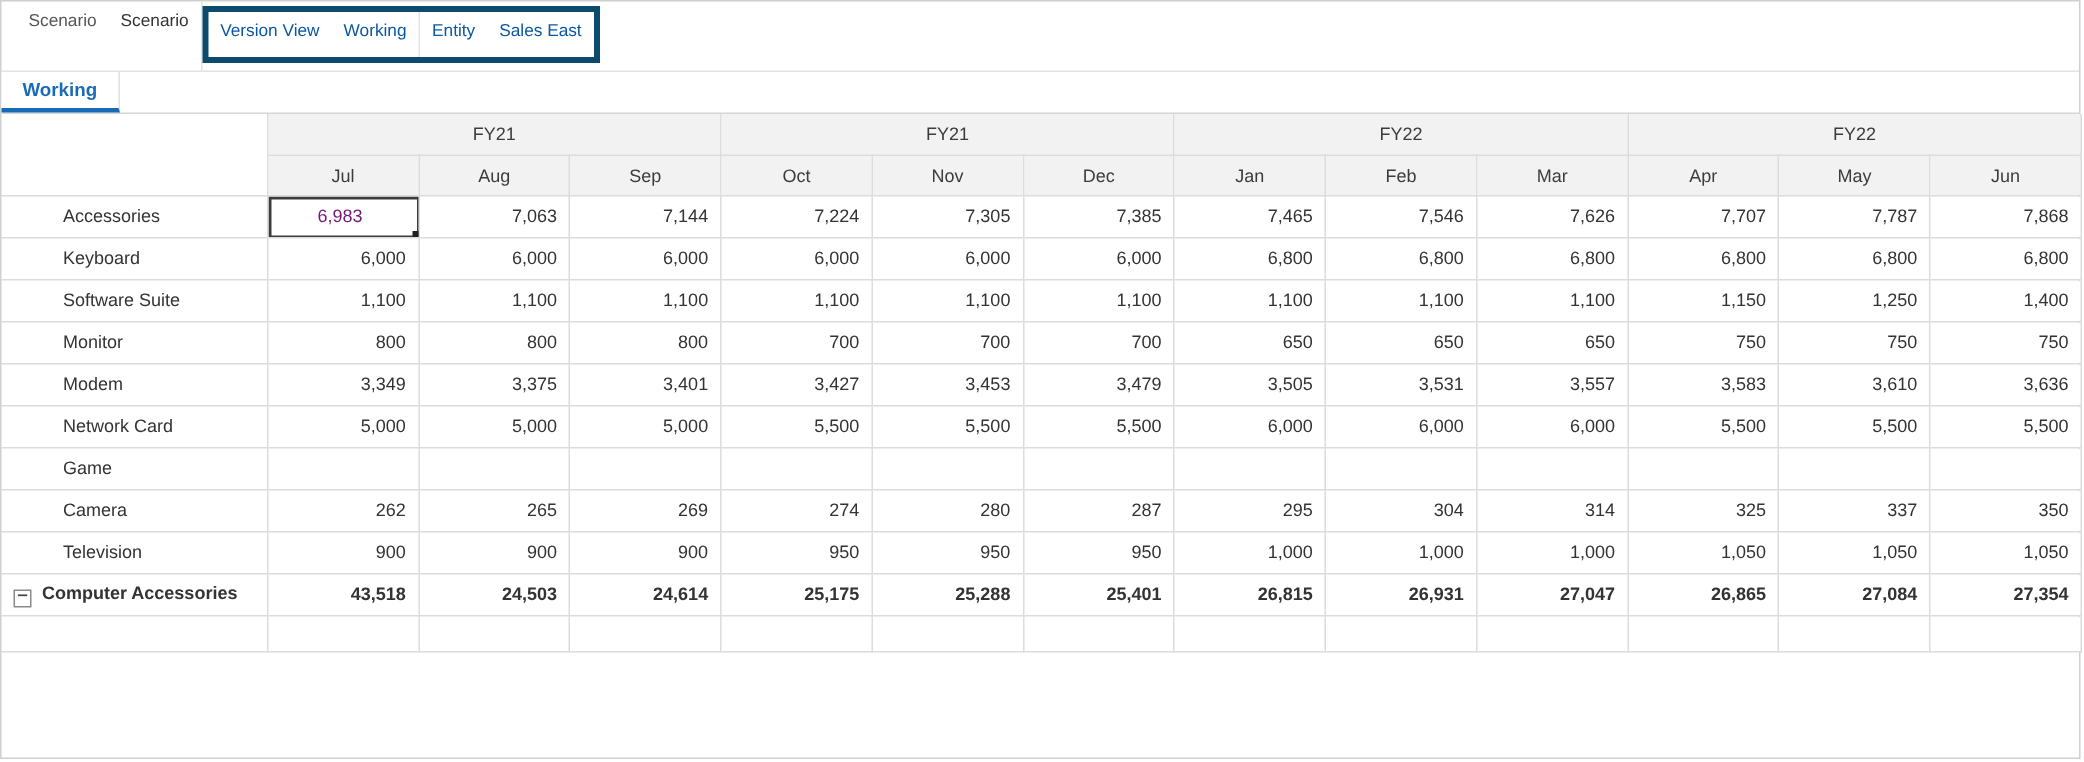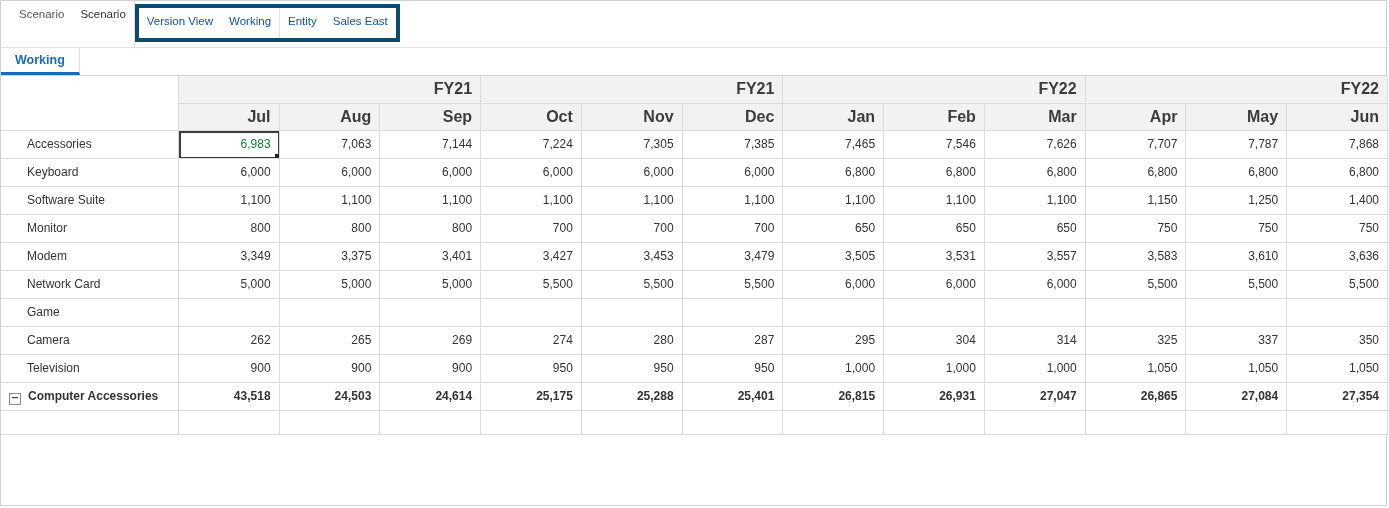--- a/index.html
+++ b/index.html
@@ -148,37 +148,37 @@
     padding: 0 8px;
     overflow: hidden;
     white-space: nowrap;
   }
   col.rowhdr { width: 176px; }
   col.datacol { width: 100px; }
 
   thead th {
     background: #f2f2f2;
     color: #3c3c3c;
-    font-weight: bold;
-    text-align: right;
-    font-size: 16px;
+    font-weight: normal;
+    text-align: center;
+    font-size: 12px;
   }
   thead tr.year-row th { height: 27px; }
   thead tr.month-row th { height: 27px; }
   th.corner {
     background: #ffffff;
     border-right: 1px solid #dcdcdc;
     border-bottom: 1px solid #dcdcdc;
   }
 
   tbody td.rowlabel {
     background: #ffffff;
     text-align: left;
     color: #333333;
-    padding-left: 26px;
+    padding-left: 41px;
     font-size: 12px;
   }
   tbody td.data {
     text-align: right;
     color: #333333;
     background: #ffffff;
   }
   tbody tr.total td {
     font-weight: bold;
   }
@@ -201,23 +201,23 @@
     cursor: pointer;
     font-family: "DejaVu Sans", sans-serif;
   }
   tbody tr.blank td {
     height: 24px;
     background: #ffffff;
   }
   
   td.data.selected {
     position: relative;
-    text-align: right;
+    text-align: center;
     padding-left: 4px;
-    color: #15803d;
+    color: #701a75;
   }
   td.data.selected .cellbox {
     position: absolute;
     left: 0;
     top: 0;
     right: -1px;
     bottom: -1px;
     border: 2px solid #3c3c3c;
     box-sizing: border-box;
     pointer-events: none;

